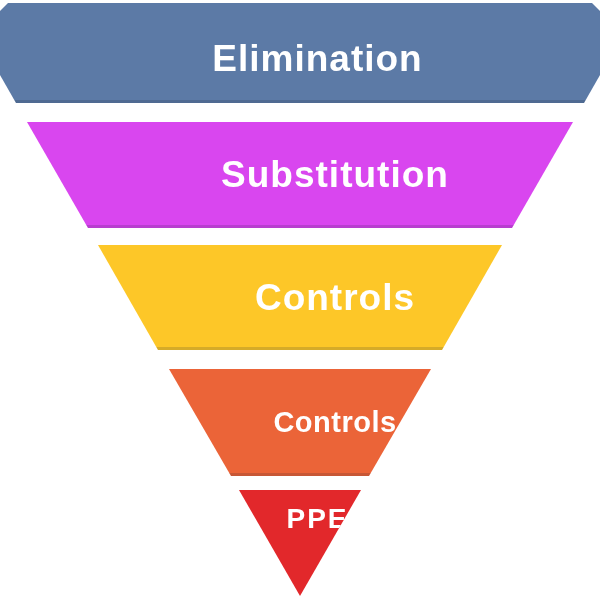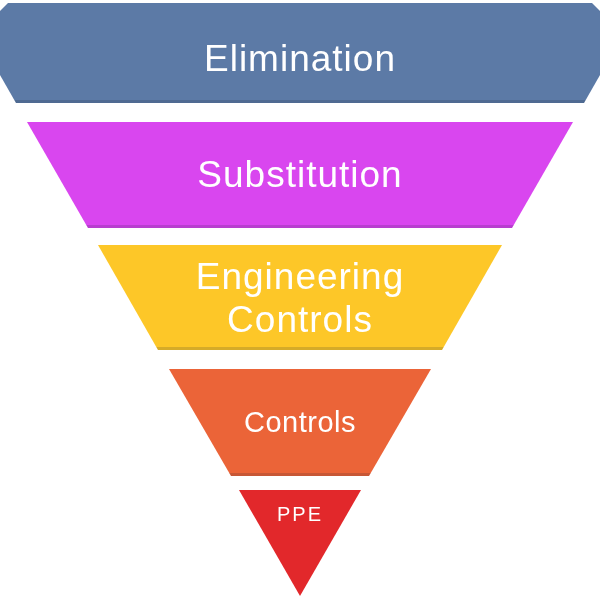--- a/index.html
+++ b/index.html
@@ -17,22 +17,23 @@
     overflow: hidden;
     background: #ffffff;
   }
   .band {
     position: absolute;
     display: flex;
     flex-direction: column;
     align-items: center;
     justify-content: center;
     color: #ffffff;
-    font-weight: normal;
+    font-weight: bold;
     text-align: center;
+    padding-left: 35px;
   }
   
   .band.shade::after {
     content: "";
     position: absolute;
     left: 0; right: 0; bottom: 0;
     height: 3px;
     background: rgba(15, 25, 45, 0.16);
     pointer-events: none;
   }
@@ -60,40 +61,39 @@
   
   .band3 {
     left: 169px; top: 369px; width: 262px; height: 107px;
     clip-path: polygon(0 0, 262px 0, 200px 107px, 62px 107px);
     font-size: 29px; line-height: 27px; letter-spacing: 0.5px;
   }
   
   .band4 {
     left: 239px; top: 490px; width: 122px; height: 106px;
     clip-path: polygon(0 0, 122px 0, 61px 106px);
-    font-size: 20px; letter-spacing: 2px;
+    font-size: 28px; letter-spacing: 2px;
     justify-content: flex-start;
     padding-top: 13px; box-sizing: border-box;
   }
 </style>
 </head>
 <body>
 
 <div class="stage">
 
   <div class="band band0 shade" style="background: rgb(92, 122, 166);">
     <span class="line">Elimination</span>
   </div>
 
   <div class="band band1 shade" style="background: #d946ef;">
     <span class="line">Substitution</span>
   </div>
 
   <div class="band band2 shade" style="background: rgb(253, 199, 40);">
-    <span class="line">Engineering</span>
     <span class="line">Controls</span>
   </div>
 
   <div class="band band3 shade" style="background: rgb(235, 100, 56);">
     <span class="line">Controls</span>
   </div>
 
   <div class="band band4" style="background: rgb(226, 40, 43);">
     <span class="line">PPE</span>
   </div>

